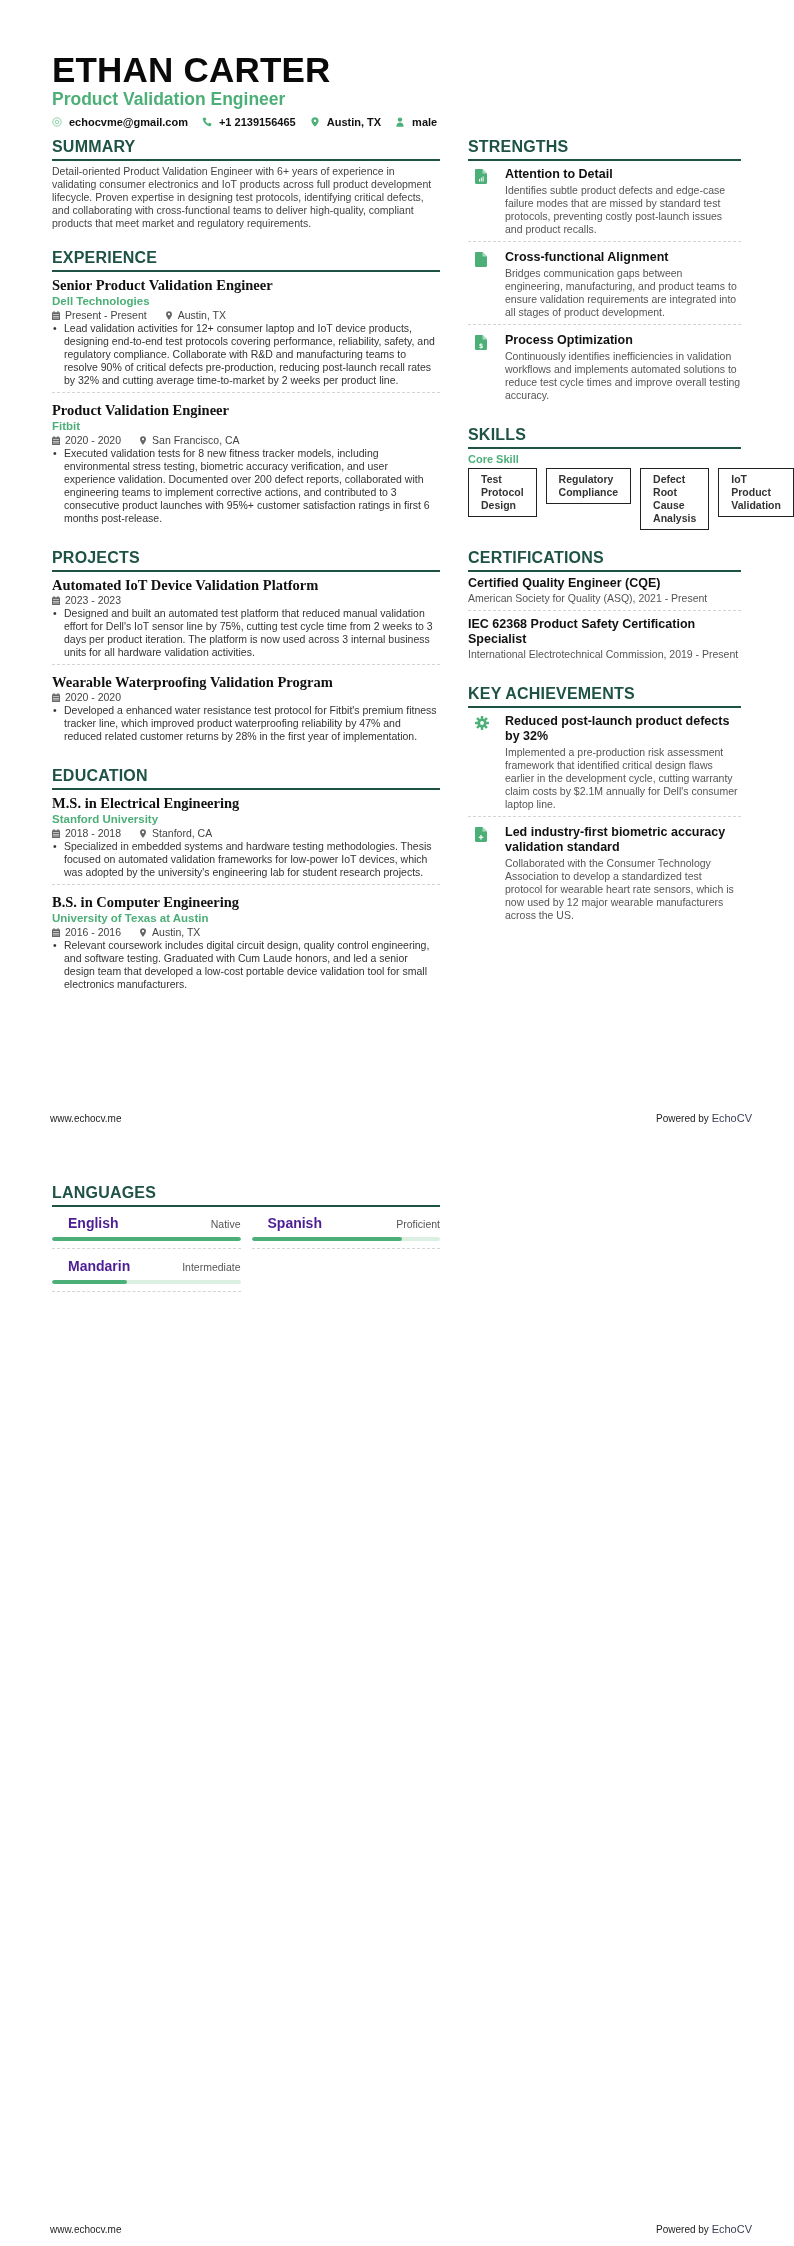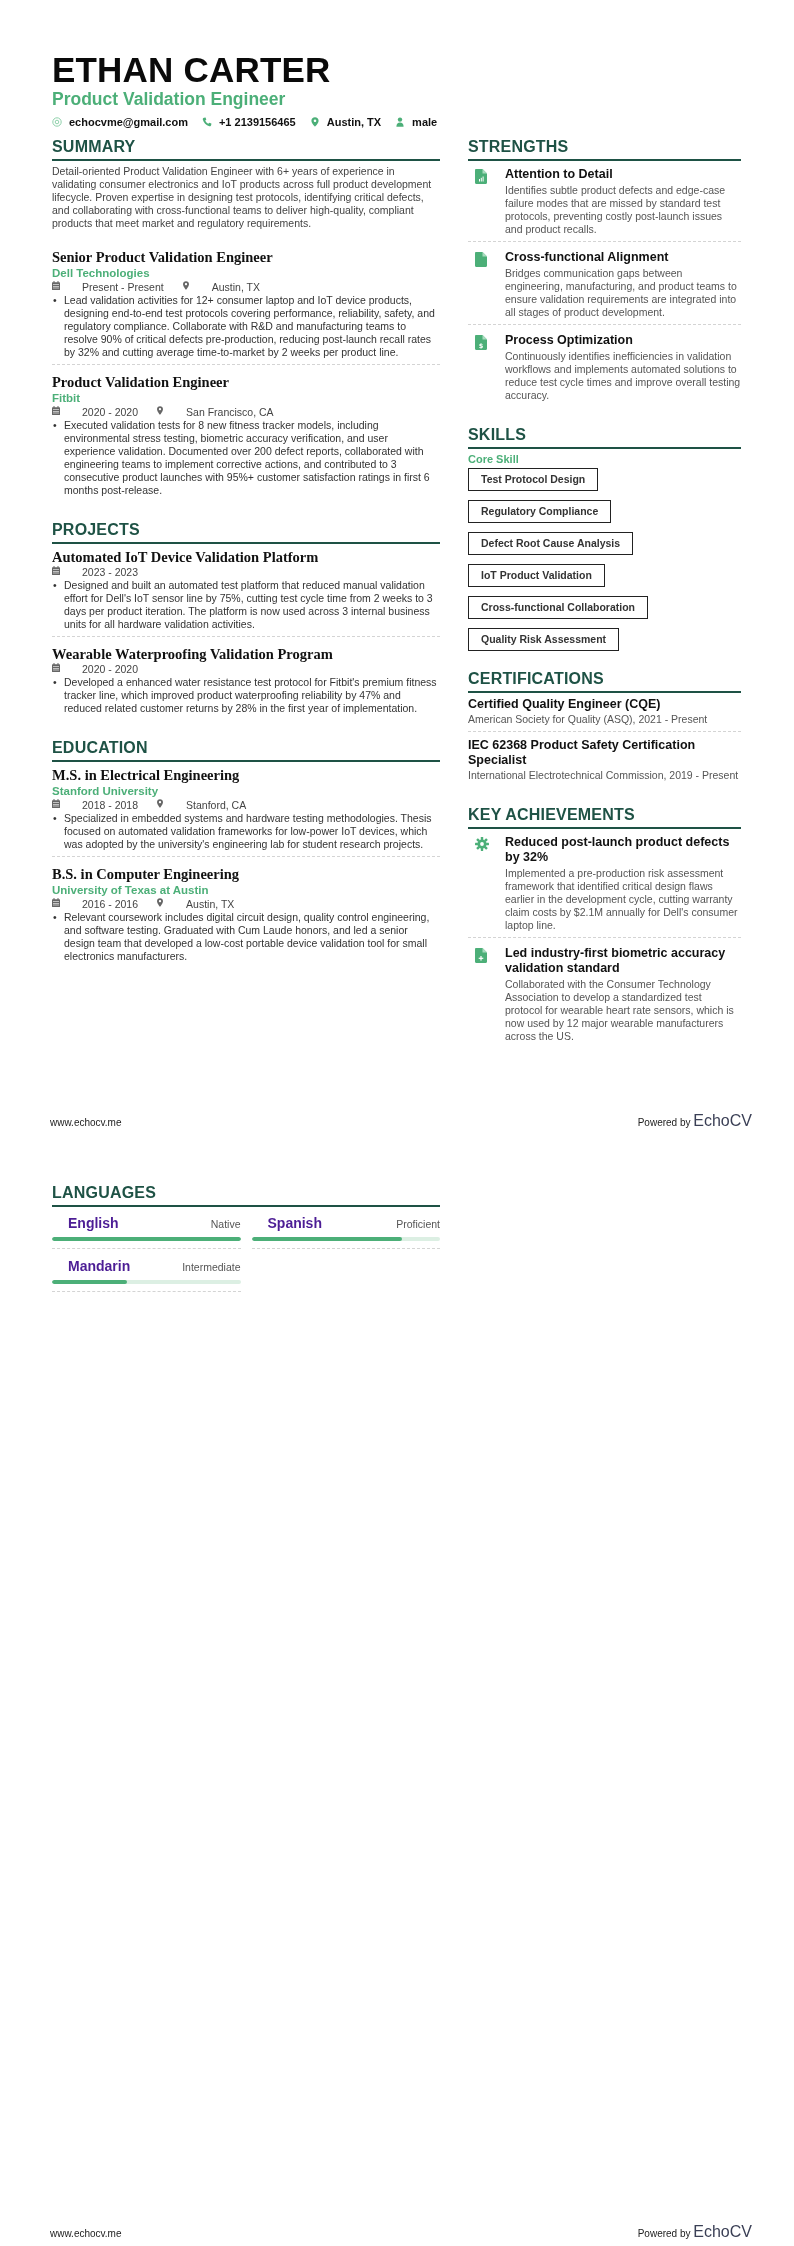--- a/index.html
+++ b/index.html
@@ -26,45 +26,45 @@
   .sec-title { font-size: 16px; font-weight: 700; color: #1e5245; letter-spacing: 0.2px; line-height: 20px; padding-bottom: 2px; border-bottom: 2.5px solid #1e5245; margin-bottom: 4px; }
   .section { margin-bottom: 18px; }
 
   .body-text { font-size: 10.5px; color: #444; line-height: 13px; }
 
   .entry { padding-bottom: 5px; margin-bottom: 8px; border-bottom: 1px dashed #d4d4d4; }
   .entry.last { border-bottom: none; margin-bottom: 0; }
   .entry-title { font-size: 14.5px; font-weight: 700; color: #111; line-height: 18px; font-family: Liberation Serif, serif; }
   .entry-org { font-size: 11.5px; font-weight: 700; color: #4caf78; line-height: 15px; }
   .meta { display: flex; align-items: center; gap: 18px; font-size: 10.5px; color: #444; line-height: 13px; }
-  .meta-item { display: flex; align-items: flex-start; gap: 22px; }
+  .meta-item { display: flex; align-items: center; gap: 5px; }
   .micon svg { width: 8px; height: 9px; fill: #666; display: block; }
   .bullet { display: flex; font-size: 10.5px; color: #333; line-height: 13px; }
   .bullet .dot { width: 12px; flex: none; padding-left: 1px; }
 
   
   .feat { display: flex; padding: 2px 0 5px 0; margin-bottom: 6px; border-bottom: 1px dashed #d4d4d4; }
   .feat.last { border-bottom: none; }
   .feat-icon { width: 37px; flex: none; padding-left: 7px; padding-top: 2px; }
   .feat-icon svg { width: 12px; height: 15px; display: block; }
   .feat-title { font-size: 12.5px; font-weight: 700; color: #111; line-height: 15px; }
   .feat-desc { font-size: 10.5px; color: #555; line-height: 13px; margin-top: 2px; }
 
   .skill-cat { font-size: 11px; font-weight: 700; color: #4caf78; margin-bottom: 3px; margin-top: 2px; }
-  .skill-list { display: flex; flex-direction: column; align-items: flex-start; gap: 9px; }
+  .skill-list { display: flex; flex-direction: row; align-items: flex-start; gap: 9px; }
   .skill { border: 1.3px solid #222; font-size: 10.5px; font-weight: 700; color: #333; padding: 4px 12px; line-height: 13px; }
 
   .cert { padding-bottom: 5px; margin-bottom: 6px; border-bottom: 1px dashed #d4d4d4; }
   .cert.last { border-bottom: none; }
   .cert-title { font-size: 12.5px; font-weight: 700; color: #111; line-height: 15px; }
   .cert-sub { font-size: 10.5px; color: #555; line-height: 13px; margin-top: 1px; }
 
   
   .footer { position: absolute; left: 50px; width: 702px; display: flex; justify-content: space-between; align-items: baseline; font-size: 10px; color: #222; }
-  .footer .brand { font-size: 16px; color: #3a3f55; }
+  .footer .brand { font-size: 11px; color: #3a3f55; }
 
   
   .lang-wrap { position: absolute; left: 52px; top: 60px; width: 388px; }
   .lang-grid { display: grid; grid-template-columns: 1fr 1fr; column-gap: 11px; }
   .lang { padding: 4px 0 7px 0; border-bottom: 1px dashed #d4d4d4; margin-bottom: 5px; }
   .lang-head { display: flex; justify-content: space-between; align-items: baseline; }
   .lang-name { font-size: 14px; font-weight: 700; color: #4c1d95; padding-left: 16px; }
   .lang-level { font-size: 10.5px; color: #555; }
   .bar { height: 4px; background: #dcefe3; border-radius: 2px; margin-top: 6px; overflow: hidden; }
   .bar-fill { height: 100%; background: #4caf78; border-radius: 2px; }
@@ -116,20 +116,21 @@
   </div>
 
   <div class="col-left">
 
     <div class="section">
       <div class="sec-title">SUMMARY</div>
       <div class="body-text">Detail-oriented Product Validation Engineer with 6+ years of experience in validating consumer electronics and IoT products across full product development lifecycle. Proven expertise in designing test protocols, identifying critical defects, and collaborating with cross-functional teams to deliver high-quality, compliant products that meet market and regulatory requirements.</div>
     </div>
 
     <div class="section">
+      <div class="sec-title">EXPERIENCE</div>
 
       <div class="entry">
         <div class="entry-title">Senior Product Validation Engineer</div>
         <div class="entry-org">Dell Technologies</div>
         <div class="meta">
           <span class="meta-item">
               <span class="micon">
                 <svg viewBox="0 0 8 9">
                   <rect x="0" y="1.2" width="8" height="7.8" rx="0.6"></rect>
                   <rect x="1.5" y="0" width="1" height="2"></rect>

